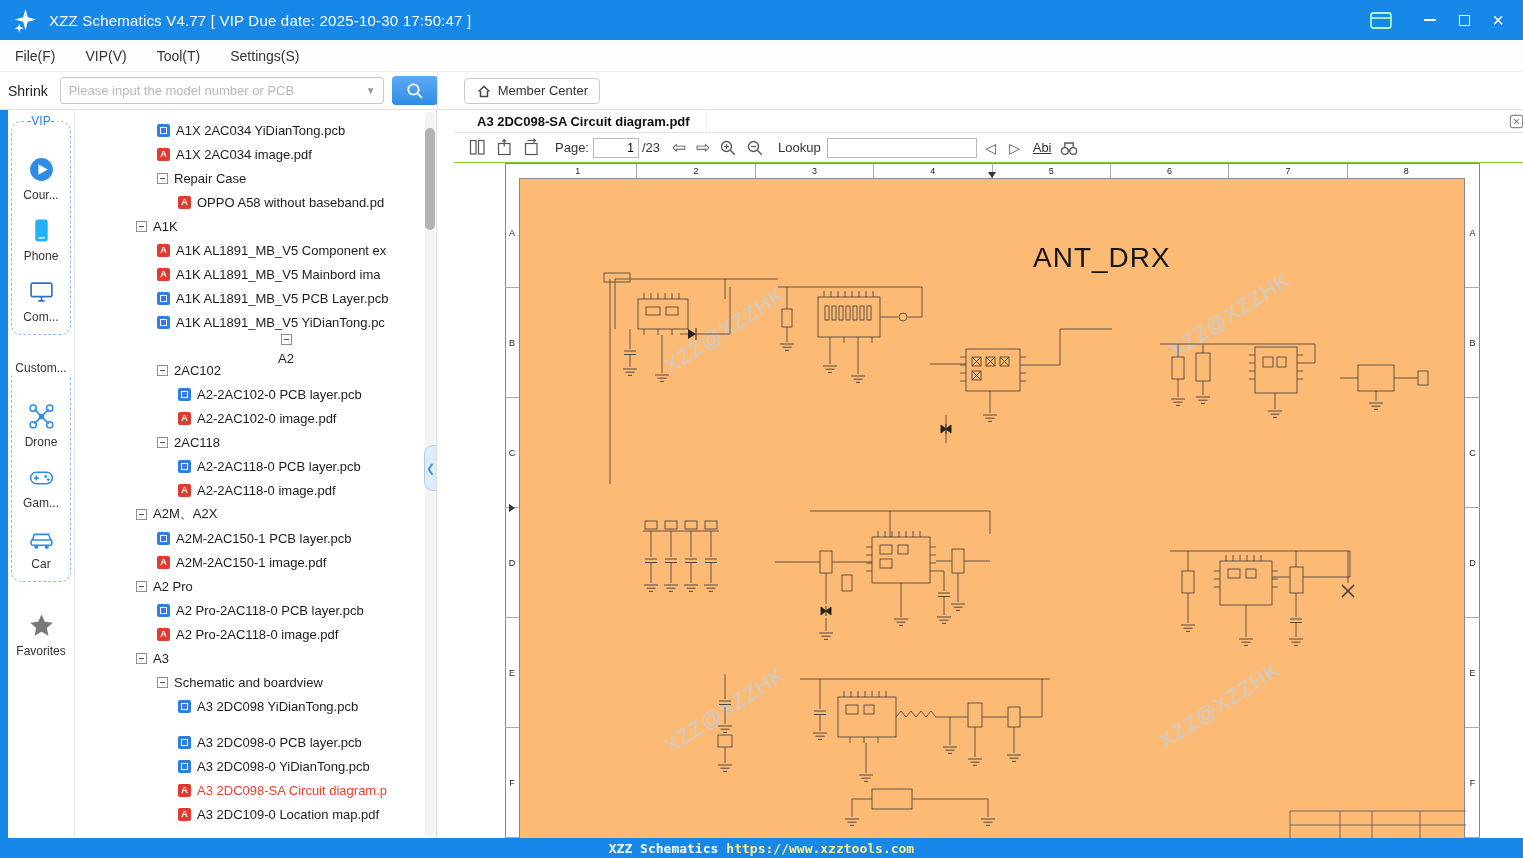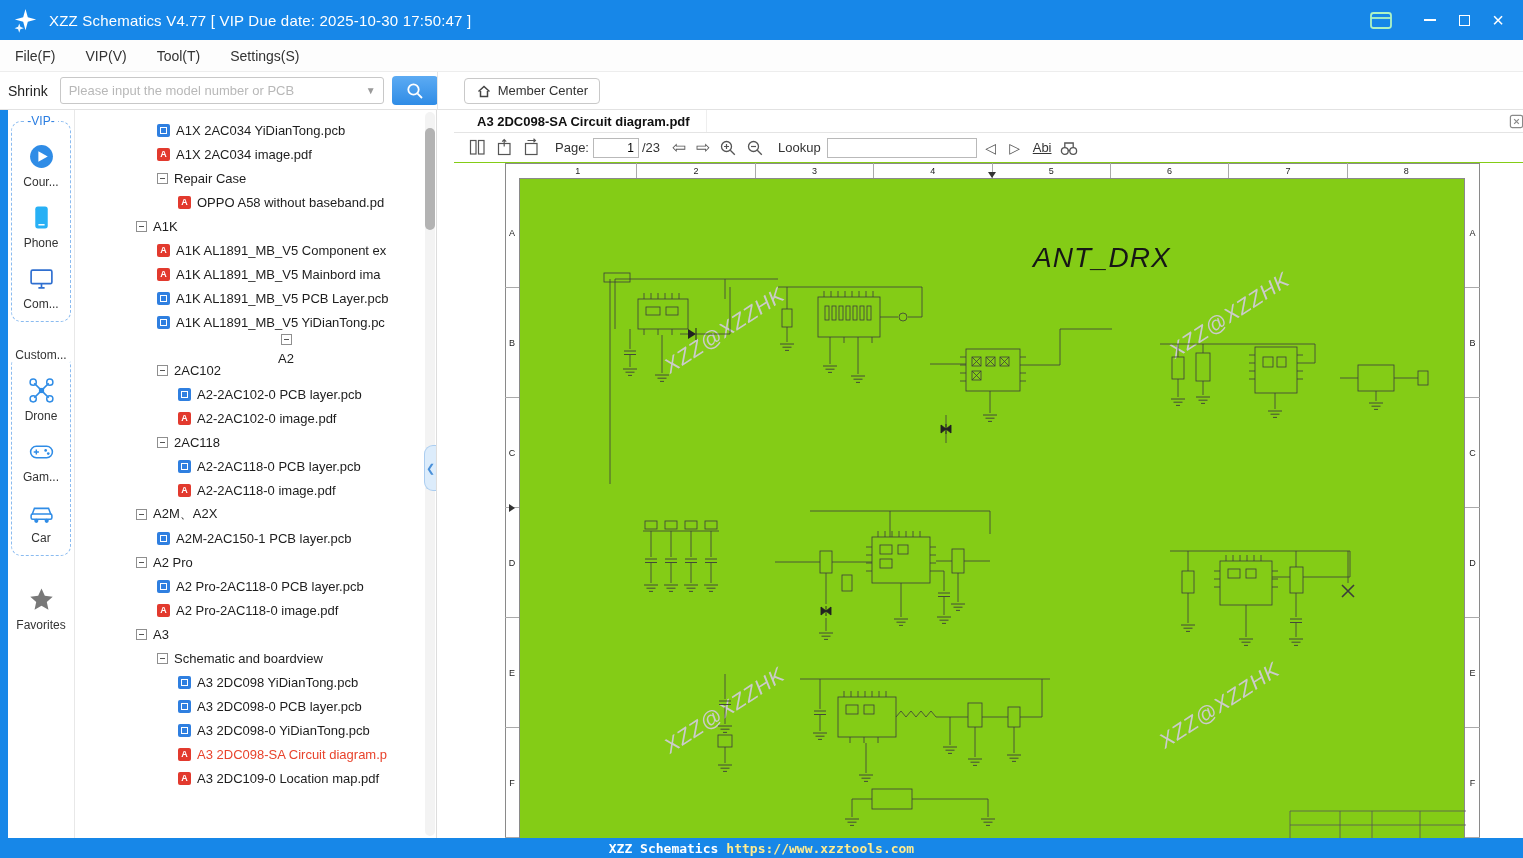--- a/index.html
+++ b/index.html
@@ -40,21 +40,21 @@
     background:linear-gradient(#5cabf3,#2f8ce6); display:flex; align-items:center; justify-content:center; }
   .toolbar-divider { position:absolute; left:437px; top:0; bottom:0; width:1px; background:#e6e6e6; }
   .member-btn { margin-left:26px; height:26px; border:1px solid #c9c9c9; border-radius:4px;
     display:flex; align-items:center; padding:0 11px; font-size:13px; color:#333; gap:6px; background:#fff; }
 
   
   .left-accent { position:absolute; left:0; top:110px; width:8px; height:728px; background:#1787e8; }
   .rail { position:absolute; left:8px; top:110px; width:67px; height:728px; background:#fff;
     border-right:1px solid #e8e8e8; }
   .rail-group { border:1.5px dashed #8abbf0; border-radius:10px; margin:4px 3px 0 3px; padding:0 0 10px 0; }
-  .rail-group legend { font-size:12px; margin:0 auto; padding:0 3px; }
+  .rail-group legend { font-size:12px; margin:13px auto; padding:0 3px; }
   .rail-group.vip legend { color:#2a7de1; }
   .rail-group.custom { margin-top:26px; }
   .rail-group.custom legend { color:#333; }
   .rail-item { display:flex; flex-direction:column; align-items:center; margin-top:15px; gap:5px;
     font-size:12px; color:#333; }
   .rail-item svg { width:27px; height:27px; }
   .fav-item { margin-top:30px; }
 
   
   .tree { position:absolute; left:75px; top:110px; width:362px; height:728px; background:#fff;
@@ -99,21 +99,21 @@
   .abi { text-decoration:underline; margin:0 6px 0 8px; color:#333; }
 
   .viewer { position:absolute; left:0; top:53px; width:1086px; height:675px; background:#fff; overflow:hidden; }
   .vscroll { position:absolute; right:0; top:0; width:15px; height:675px; background:#f2f2f2; }
   .vscroll .arrow { display:block; text-align:center; font-size:8px; color:#888; padding-top:2px; }
   .vthumb { position:absolute; left:2px; top:13px; width:11px; height:40px; background:#a9a9a9; border-radius:2px; }
 
   .frame { position:absolute; left:51px; top:0; width:975px; height:675px; }
   .frame-outer { position:absolute; inset:0; border:1px solid #8a8a8a; border-bottom:none; }
   .sheet { position:absolute; left:14px; top:15px; width:946px; height:660px; border:1px solid #8a8a8a;
-    border-bottom:none; background:#84cc16;font-style:italic; }
+    border-bottom:none; background:#fdba74; }
   .band-top { position:absolute; left:14px; top:0; width:946px; height:15px; display:flex; }
   .band-top .cell { flex:1; border-right:1px solid #aaa; font-size:9px; color:#222;
     display:flex; align-items:center; justify-content:center; }
   .band-top .cell:last-child { border-right:none; }
   .band-v { position:absolute; top:15px; width:14px; height:660px; display:flex; flex-direction:column; }
   .band-v.left { left:0; } .band-v.right { right:0; width:15px; }
   .band-v .cell { flex:1; border-bottom:1px solid #aaa; font-size:9px; color:#222;
     display:flex; align-items:center; justify-content:center; }
   .marker-top { position:absolute; left:483px; top:9px; width:0; height:0;
     border-left:4px solid transparent; border-right:4px solid transparent; border-top:6px solid #333; }
@@ -315,20 +315,24 @@
         <span class="tree-label">A2-2AC118-0 image.pdf</span>
       </div>
       <div class="tree-row" style="padding-left: 61px;">
         <span class="node-toggle"></span>
         <span class="tree-label">A2M、A2X</span>
       </div>
       <div class="tree-row" style="padding-left: 82px;">
         <span class="file-ic pcb"></span>
         <span class="tree-label">A2M-2AC150-1 PCB layer.pcb</span>
       </div>
+      <div class="tree-row" style="padding-left: 82px;">
+        <span class="file-ic pdf"></span>
+        <span class="tree-label">A2M-2AC150-1 image.pdf</span>
+      </div>
       <div class="tree-row" style="padding-left: 61px;">
         <span class="node-toggle"></span>
         <span class="tree-label">A2 Pro</span>
       </div>
       <div class="tree-row" style="padding-left: 82px;">
         <span class="file-ic pcb"></span>
         <span class="tree-label">A2 Pro-2AC118-0 PCB layer.pcb</span>
       </div>
       <div class="tree-row" style="padding-left: 82px;">
         <span class="file-ic pdf"></span>
@@ -339,21 +343,21 @@
         <span class="tree-label">A3</span>
       </div>
       <div class="tree-row" style="padding-left: 82px;">
         <span class="node-toggle"></span>
         <span class="tree-label">Schematic and boardview</span>
       </div>
       <div class="tree-row" style="padding-left: 103px;">
         <span class="file-ic pcb"></span>
         <span class="tree-label">A3 2DC098 YiDianTong.pcb</span>
       </div>
-      <div class="tree-row" style="padding-left: 103px;">
+      <div class="tree-row" style="padding-left: 103px; margin-top: 12px;">
         <span class="file-ic pcb"></span>
         <span class="tree-label">A3 2DC098-0 PCB layer.pcb</span>
       </div>
       <div class="tree-row" style="padding-left: 103px;">
         <span class="file-ic pcb"></span>
         <span class="tree-label">A3 2DC098-0 YiDianTong.pcb</span>
       </div>
       <div class="tree-row selected" style="padding-left: 103px;">
         <span class="file-ic pdf"></span>
         <span class="tree-label">A3 2DC098-SA Circuit diagram.p</span>

